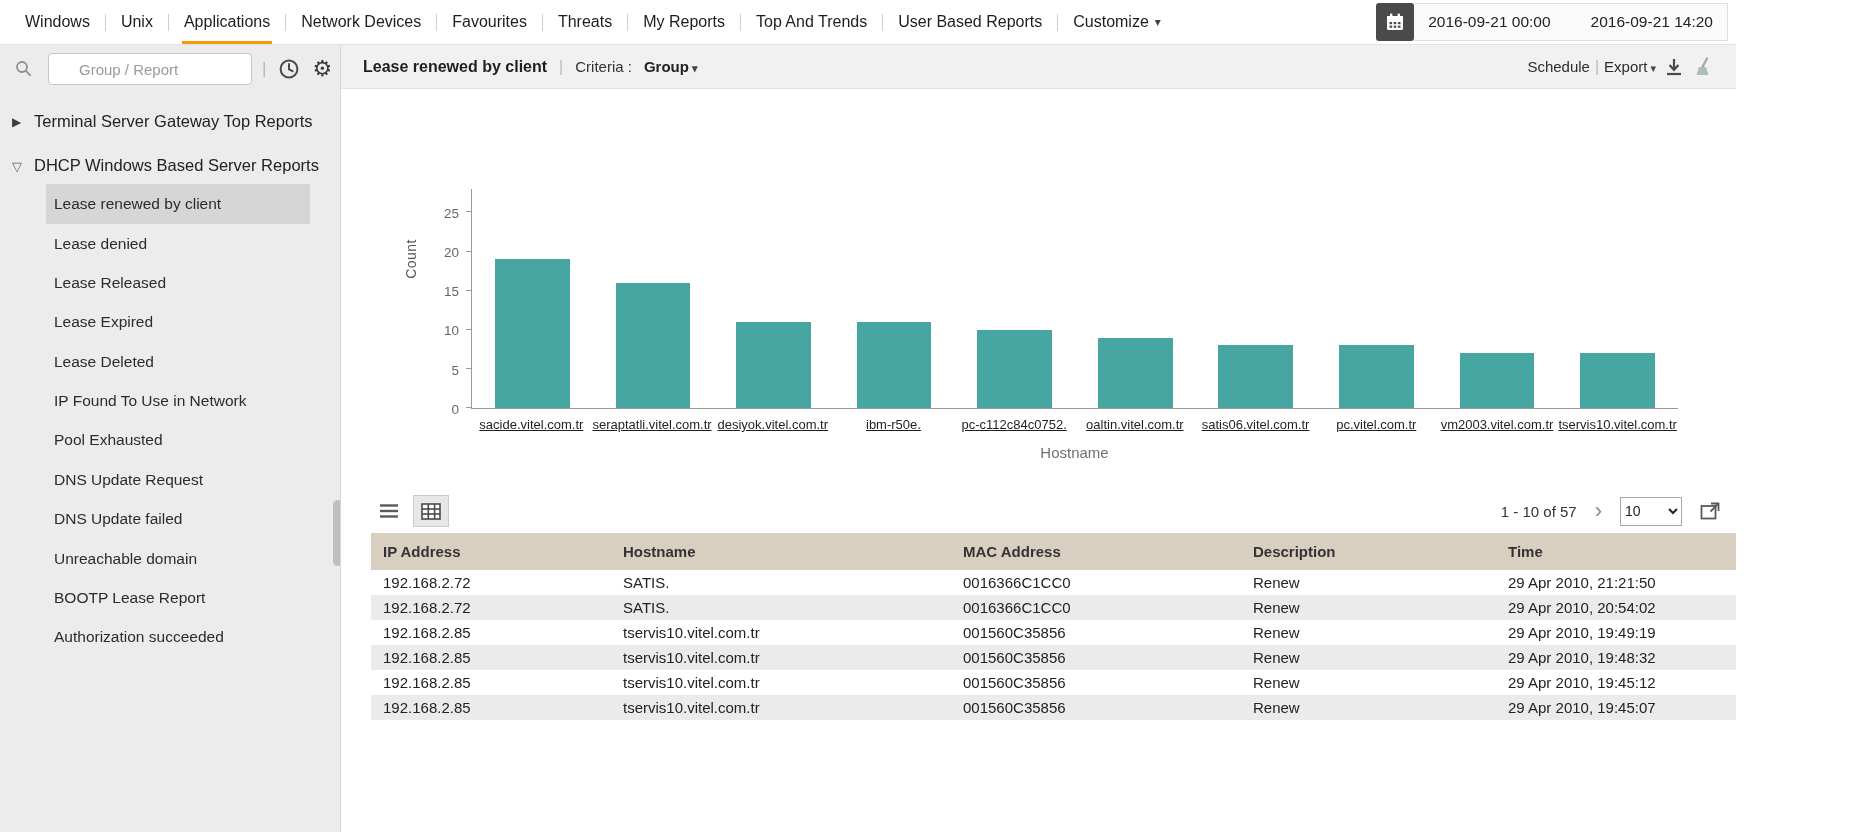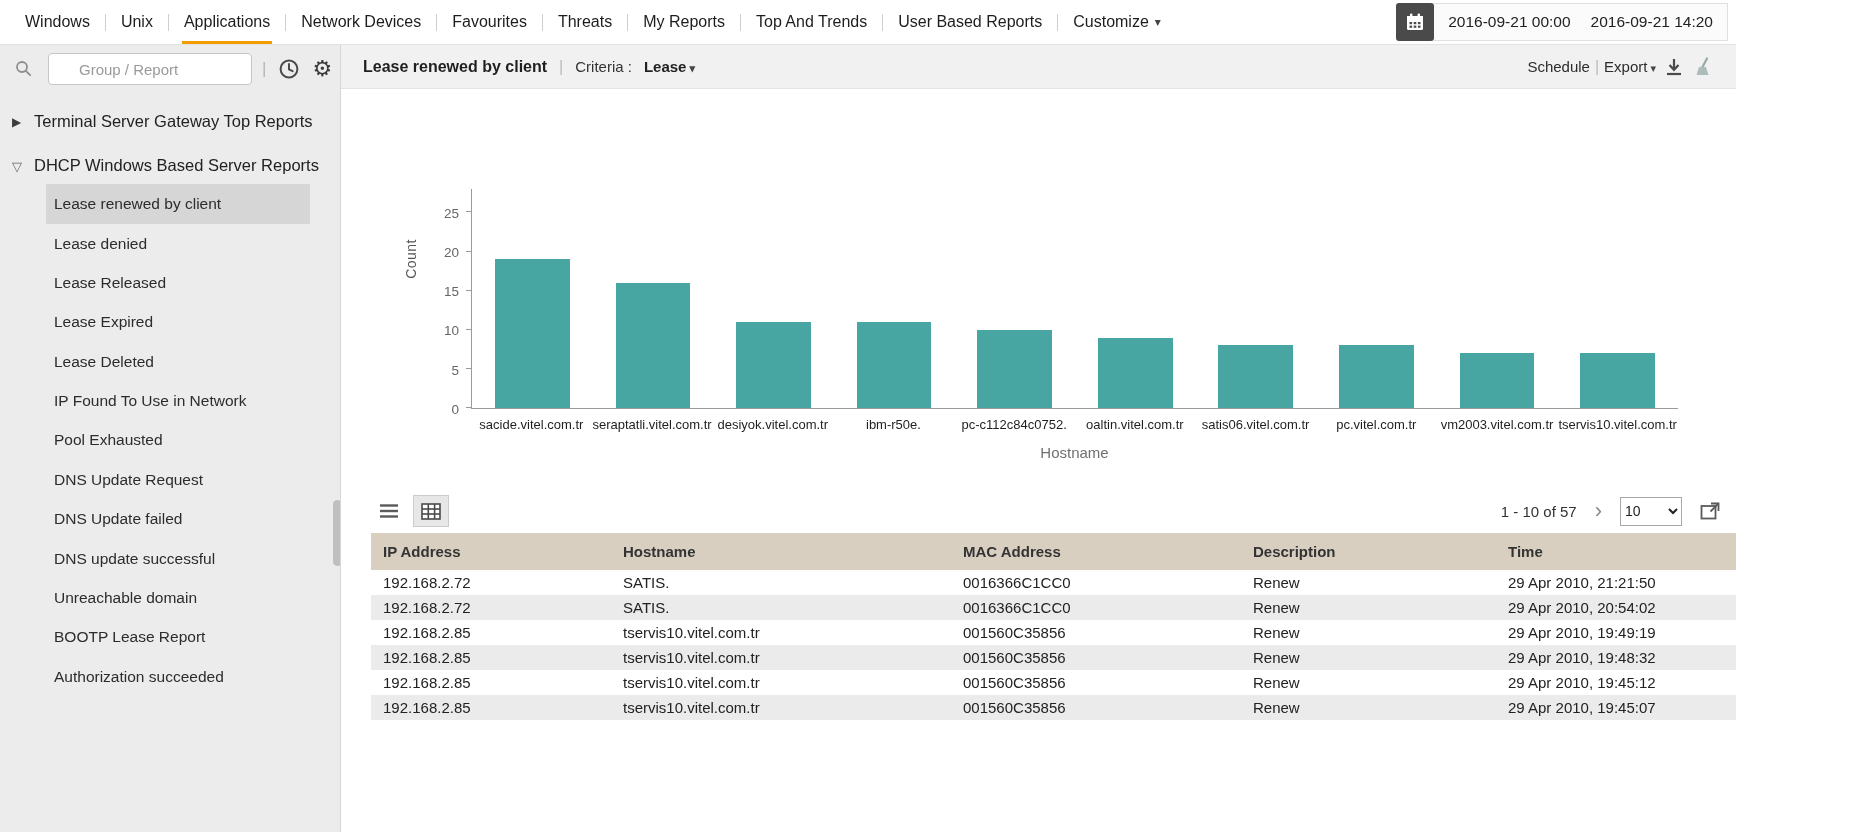--- a/index.html
+++ b/index.html
@@ -33,21 +33,21 @@
   .nav-caret { font-size: 12px; color: #444; margin-left: 6px; }
 
   .date-range { margin-left: auto; display: flex; align-items: center; height: 100%; }
   .cal-btn {
     width: 38px; height: 38px; background: #4a4a4a; border: none; border-radius: 3px;
     display: flex; align-items: center; justify-content: center; cursor: pointer;
   }
   .date-box {
     height: 38px; display: flex; align-items: center;
     background: #fbfbfb; border: 1px solid #e0e0e0; border-left: none;
-    padding: 0 14px; gap: 20px;
+    padding: 0 14px; gap: 40px;
   }
   .date-value { font-size: 15.5px; color: #222; cursor: pointer; white-space: nowrap; }
 
   
   .body-row { flex: 1; display: flex; min-height: 0; }
 
   
   .sidebar {
     width: 341px; flex: 0 0 341px; background: #ececec;
     border-right: 1px solid #d6d6d6; position: relative; overflow: hidden;
@@ -112,21 +112,21 @@
   }
   .plot {
     position: absolute; left: 130px; right: 58px; top: 100px; height: 220px;
     border-left: 1px solid #9a9a9a; border-bottom: 1px solid #9a9a9a;
   }
   .ytick-mark { position: absolute; left: -6px; width: 6px; height: 1px; background: #9a9a9a; }
   .bars { position: absolute; inset: 0; display: flex; align-items: flex-end; }
   .bar-col { flex: 1 1 0; display: flex; justify-content: center; align-items: flex-end; height: 100%; }
   .bar { width: 62%; }
   .xlabels { position: absolute; left: 130px; right: 58px; top: 328px; display: flex; }
-  .xlabel { flex: 1 1 0; min-width: 0; text-align: center; font-size: 13px; color: #1f1f1f; white-space: nowrap; }
+  .xlabel { flex: 1 1 0; min-width: 0; text-align: center; font-size: 13px; color: #1f1f1f; white-space: nowrap; text-decoration: underline; }
   .hostname-label { position: absolute; left: 130px; right: 58px; top: 355px; text-align: center; font-size: 15px; color: #707070; }
 
   
   .table-toolbar {
     height: 44px; flex: 0 0 44px; display: flex; align-items: center;
     padding: 0 14px 0 30px; gap: 6px;
   }
   .view-btn {
     width: 36px; height: 32px; display: flex; align-items: center; justify-content: center;
     background: none; border: 1px solid transparent; cursor: pointer;
@@ -243,36 +243,35 @@
           </div>
           <div class="tree-item selected">Lease renewed by client</div>
           <div class="tree-item">Lease denied</div>
           <div class="tree-item">Lease Released</div>
           <div class="tree-item">Lease Expired</div>
           <div class="tree-item">Lease Deleted</div>
           <div class="tree-item">IP Found To Use in Network</div>
           <div class="tree-item">Pool Exhausted</div>
           <div class="tree-item">DNS Update Request</div>
           <div class="tree-item">DNS Update failed</div>
-          <div class="tree-item">DNS update successful</div>
           <div class="tree-item">Unreachable domain</div>
           <div class="tree-item">BOOTP Lease Report</div>
           <div class="tree-item">Authorization succeeded</div>
         </div>
       <div class="side-handle"></div>
     </aside>
 
     <main class="content">
 
       <div class="report-header">
         <span class="report-title">Lease renewed by client</span>
         <span class="hdr-sep">|</span>
         <span class="criteria-label">Criteria :</span>
         <span class="criteria-value">
-          <span>Lease</span><span class="small-caret">▾</span>
+          <span>Group</span><span class="small-caret">▾</span>
         </span>
         <div class="hdr-right">
           <span class="hdr-link">Schedule</span>
           <span class="hdr-sep">|</span>
           <span class="hdr-link">
             <span>Export</span><span class="small-caret">▾</span>
           </span>
           <button class="icon-btn">
             <span>
               <svg width="22" height="22" viewBox="0 0 22 22">

